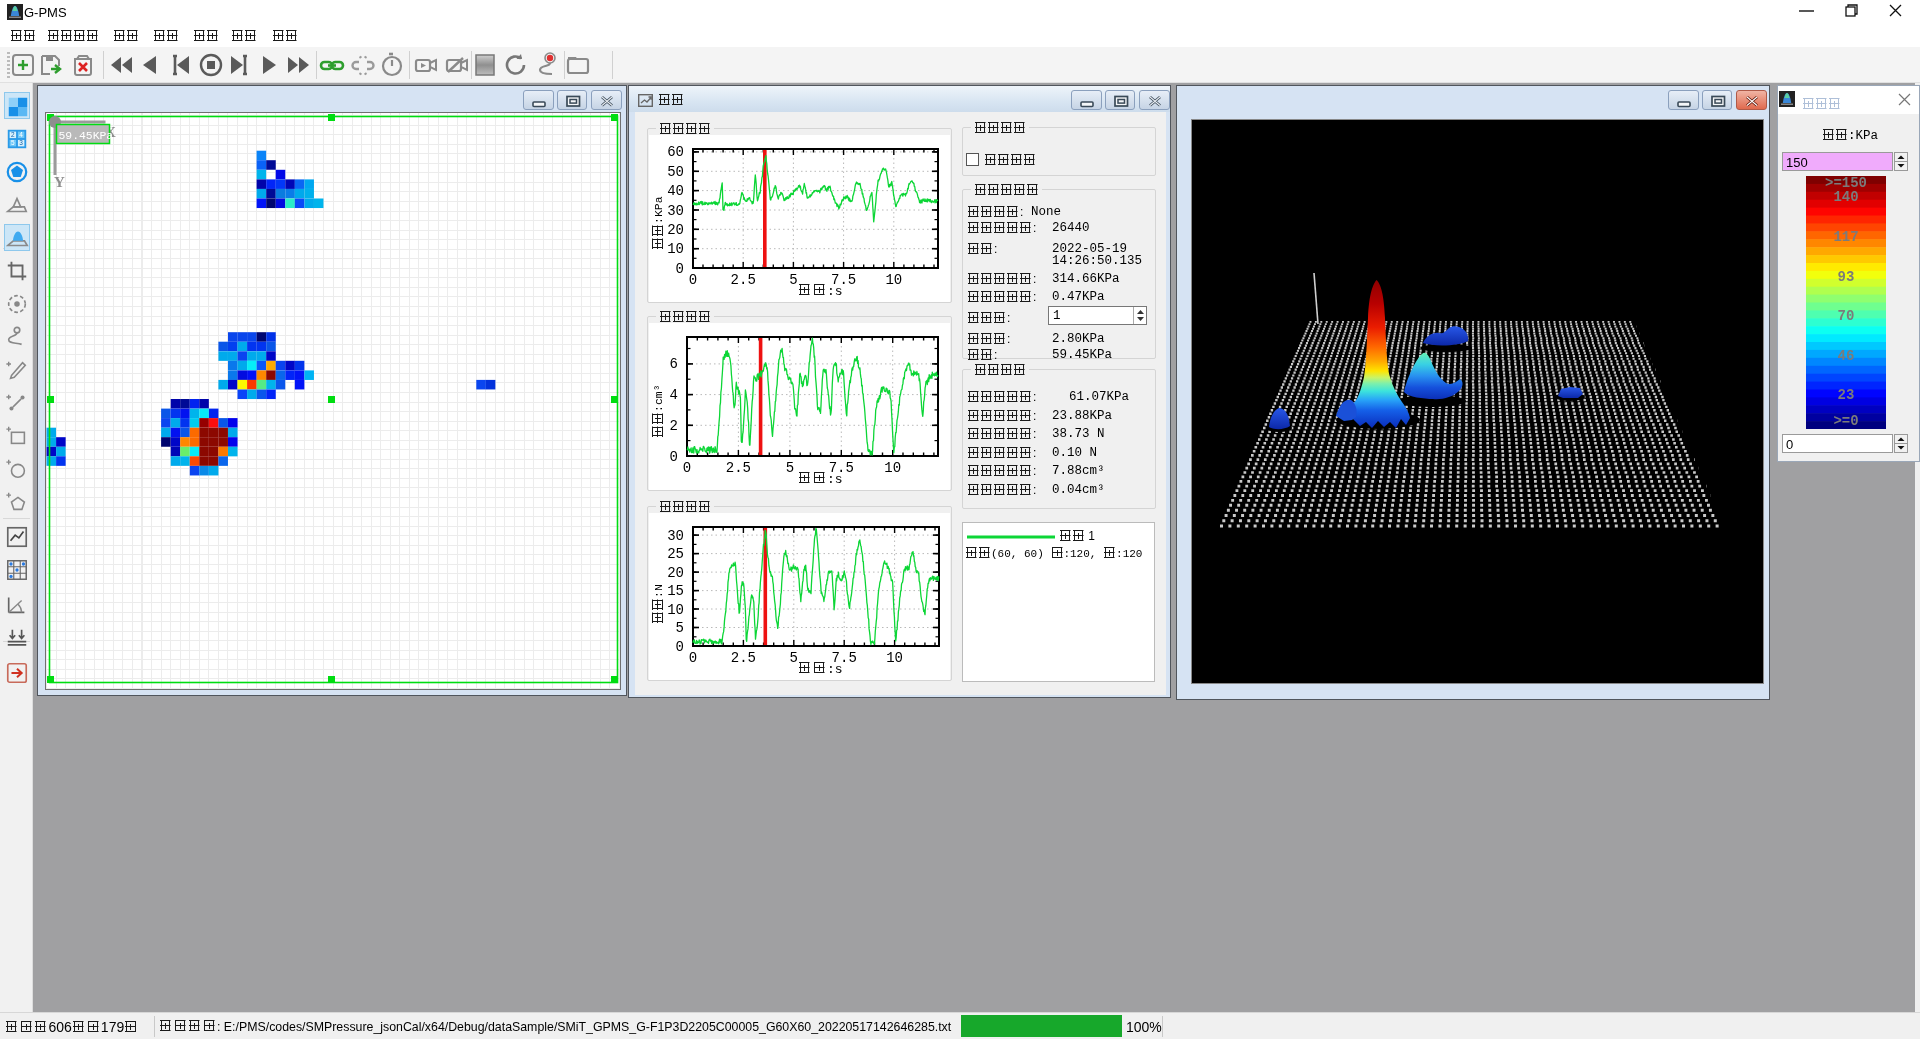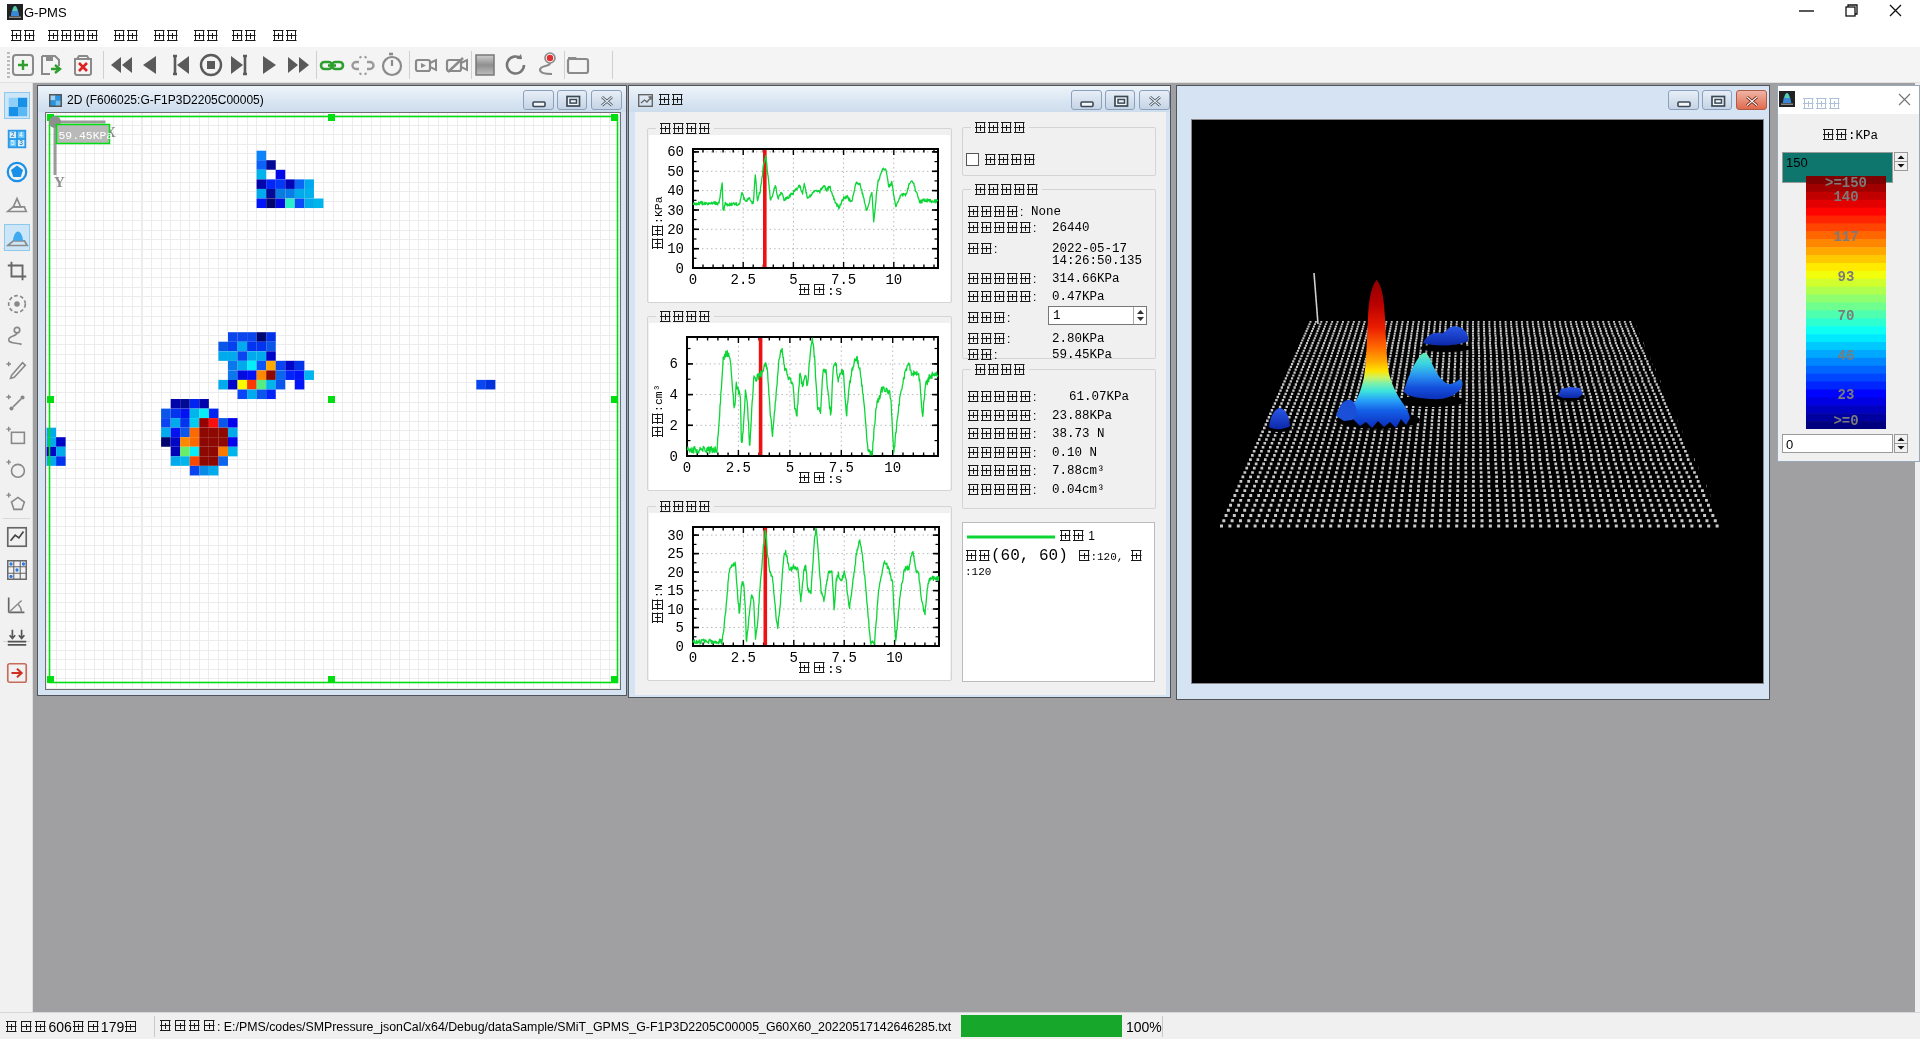--- a/index.html
+++ b/index.html
@@ -258,30 +258,20 @@
       <div class="sicon" style="top:541px"><svg width="24" height="26" viewBox="0 0 26 26">
           <path d="M8 4 v9 M5 10 l3 3.5 3 -3.5 M18 4 v9 M15 10 l3 3.5 3-3.5" fill="none" stroke="#555" stroke-width="1.8"></path>
           <path d="M3 17 h20 M3 20.5 h20" stroke="#555" stroke-width="1.8"></path>
         </svg></div>
       <div class="sicon" style="top:576px"><svg width="24" height="26" viewBox="0 0 26 26">
           <rect x="3" y="3" width="20" height="20" rx="2" fill="none" stroke="#c86a5a" stroke-width="1.8"></rect>
           <path d="M7 13 h10 M13 8.5 l5 4.5 -5 4.5" fill="none" stroke="#d03020" stroke-width="2.2"></path>
         </svg></div>
     </div>
 <div class="win" id="win2d" style="left:37px;top:2px;width:590px;height:611px">
-<div class="wtitle">
-        <div style="position:absolute;left:11px;top:7px"><svg width="13" height="13">
-            <rect width="13" height="13" fill="#555"></rect>
-            <rect x="1.5" y="1.5" width="5" height="5" fill="#9ed4f6"></rect>
-            <rect x="6.5" y="1.5" width="5" height="5" fill="#2196e8"></rect>
-            <rect x="1.5" y="6.5" width="5" height="5" fill="#2196e8"></rect>
-            <rect x="6.5" y="6.5" width="5" height="5" fill="#6cc0f4"></rect>
-          </svg></div>
-        <div class="wt" style="left:29px">2D (F606025:G-F1P3D2205C00005)</div>
-      </div>
 <div class="wbtn" style="left:485px;top:4px"><svg width="30" height="20" viewBox="0 0 30 20">
           <rect x="9" y="11" width="12" height="4.5" rx="1" fill="#f4f6f8" stroke="#3a4a58" stroke-width="1.6"></rect>
         </svg></div>
       <div class="wbtn" style="left:518.5px;top:4px"><svg width="30" height="20" viewBox="0 0 30 20">
           <rect x="9" y="5.5" width="12.5" height="9.5" fill="#f4f6f8" stroke="#3a4a58" stroke-width="1.7"></rect>
           <rect x="12" y="8.5" width="6.5" height="3.6" fill="#f4f6f8" stroke="#3a4a58" stroke-width="1.5"></rect>
         </svg></div>
       <div class="wbtn" style="left:553px;top:4px"><svg width="30" height="20" viewBox="0 0 30 20">
           <path d="M10 6 L20 14.5 M20 6 L10 14.5" stroke="#3a4a58" stroke-width="2.8"></path>
           <path d="M10 6 L20 14.5 M20 6 L10 14.5" stroke="#e8ecf2" stroke-width="1.1"></path>
@@ -819,21 +809,21 @@
 <div class="irow" style="top:15px">
             <span class="ilab"><i class="cjk"></i><i class="cjk"></i><i class="cjk"></i><i class="cjk"></i><span class="colon">:</span></span>
             <span class="ival mono" style="left:64px">None</span>
           </div>
 <div class="irow" style="top:31px">
             <span class="ilab"><i class="cjk"></i><i class="cjk"></i><i class="cjk"></i><i class="cjk"></i><i class="cjk"></i><span class="colon">:</span></span>
             <span class="ival mono" style="left:85px">26440</span>
           </div>
 <div class="irow" style="top:52px">
             <span class="ilab"><i class="cjk"></i><i class="cjk"></i><span class="colon">:</span></span>
-            <span class="ival mono" style="left:85px">2022-05-17</span>
+            <span class="ival mono" style="left:85px">2022-05-19</span>
           </div>
 <div class="irow" style="top:64px">
             <span class="ival mono" style="left:85px">14:26:50.135</span>
           </div>
 <div class="irow" style="top:82px">
             <span class="ilab"><i class="cjk"></i><i class="cjk"></i><i class="cjk"></i><i class="cjk"></i><i class="cjk"></i><span class="colon">:</span></span>
             <span class="ival mono" style="left:85px">314.66KPa</span>
           </div>
 <div class="irow" style="top:100px">
             <span class="ilab"><i class="cjk"></i><i class="cjk"></i><i class="cjk"></i><i class="cjk"></i><i class="cjk"></i><span class="colon">:</span></span>
@@ -885,21 +875,21 @@
 <div class="irow" style="top:112.5px">
             <span class="ilab"><i class="cjk"></i><i class="cjk"></i><i class="cjk"></i><i class="cjk"></i><i class="cjk"></i><span class="colon">:</span></span>
             <span class="ival mono" style="left:85px">0.04cm³</span>
           </div>
 </div>
 <div style="position:absolute;left:327px;top:410px;width:193px;height:160px;background:#fff;border:1px solid #bbb">
           <svg width="100" height="12" style="position:absolute;left:4px;top:8px">
             <line x1="0" y1="6" x2="88" y2="6" stroke="#0cd636" stroke-width="3"></line>
           </svg>
           <div style="position:absolute;left:96px;top:6px;font-size:12px"><i class="cjk"></i><i class="cjk"></i> 1</div>
-          <div style="position:absolute;left:2px;top:24px;font-size:11px"><i class="cjk"></i><i class="cjk"></i><span class="mono" style="font-size:16px">(60, 60) </span><i class="cjk"></i><span class="mono" style="font-size:11px">:120, </span><i class="cjk"></i><span class="mono" style="font-size:11px">:120</span></div>
+          <div style="position:absolute;left:2px;top:24px;font-size:11px"><i class="cjk"></i><i class="cjk"></i><span class="mono" style="font-size:11px">(60, 60) </span><i class="cjk"></i><span class="mono" style="font-size:11px">:120, </span><i class="cjk"></i><span class="mono" style="font-size:11px">:120</span></div>
         </div>
 </div>
 </div>
 <div class="win" id="win3d" style="left:1176px;top:2px;width:594px;height:615px">
 <div class="wbtn" style="left:491px;top:4px"><svg width="30" height="20" viewBox="0 0 30 20">
           <rect x="9" y="11" width="12" height="4.5" rx="1" fill="#f4f6f8" stroke="#3a4a58" stroke-width="1.6"></rect>
         </svg></div>
       <div class="wbtn" style="left:524.5px;top:4px"><svg width="30" height="20" viewBox="0 0 30 20">
           <rect x="9" y="5.5" width="12.5" height="9.5" fill="#f4f6f8" stroke="#3a4a58" stroke-width="1.7"></rect>
           <rect x="12" y="8.5" width="6.5" height="3.6" fill="#f4f6f8" stroke="#3a4a58" stroke-width="1.5"></rect>
@@ -1020,21 +1010,21 @@
             <path d="M8 2 c1 0 2 2.5 2.6 5 h-5.2 C6 4.5 7 2 8 2 Z" fill="#5ad0a0"></path>
             <rect x="2" y="12.5" width="12" height="1.5" fill="#888"></rect>
           </svg></div>
         <div style="position:absolute;left:24px;top:8px"><i class="cjk lb"></i><i class="cjk lb"></i><i class="cjk lb"></i></div>
         <svg style="position:absolute;left:120px;top:7px" width="14" height="14">
           <path d="M1 1 L12 12 M12 1 L1 12" stroke="#777" stroke-width="1.2"></path>
         </svg>
       </div>
 <div class="wcontent" style="left:0px;top:28px;width:141px;height:347px">
 <div style="position:absolute;left:44px;top:14px;font-size:12px"><i class="cjk"></i><i class="cjk"></i><span class="mono">:KPa</span></div>
-<div style="position:absolute;left:4px;top:38px;width:111px;height:31px;background:#0f766e;border:1px solid #9a9a9a">
+<div style="position:absolute;left:4px;top:38px;width:111px;height:19px;background:#f0abfc;border:1px solid #9a9a9a">
           <span style="position:absolute;left:3px;top:2px;font-size:13px">150</span>
         </div>
         <div style="position:absolute;left:116px;top:38px;width:14px;height:10px;background:#f1f1f1;border:1px solid #999">
           <svg width="12" height="8" style="display:block">
             <path d="M2.5 6 l3.5 -3.5 3.5 3.5 Z" fill="#111"></path>
           </svg>
         </div>
         <div style="position:absolute;left:116px;top:47px;width:14px;height:10px;background:#f1f1f1;border:1px solid #999">
           <svg width="12" height="8" style="display:block">
             <path d="M2.5 2 l3.5 3.5 3.5 -3.5 Z" fill="#111"></path>

